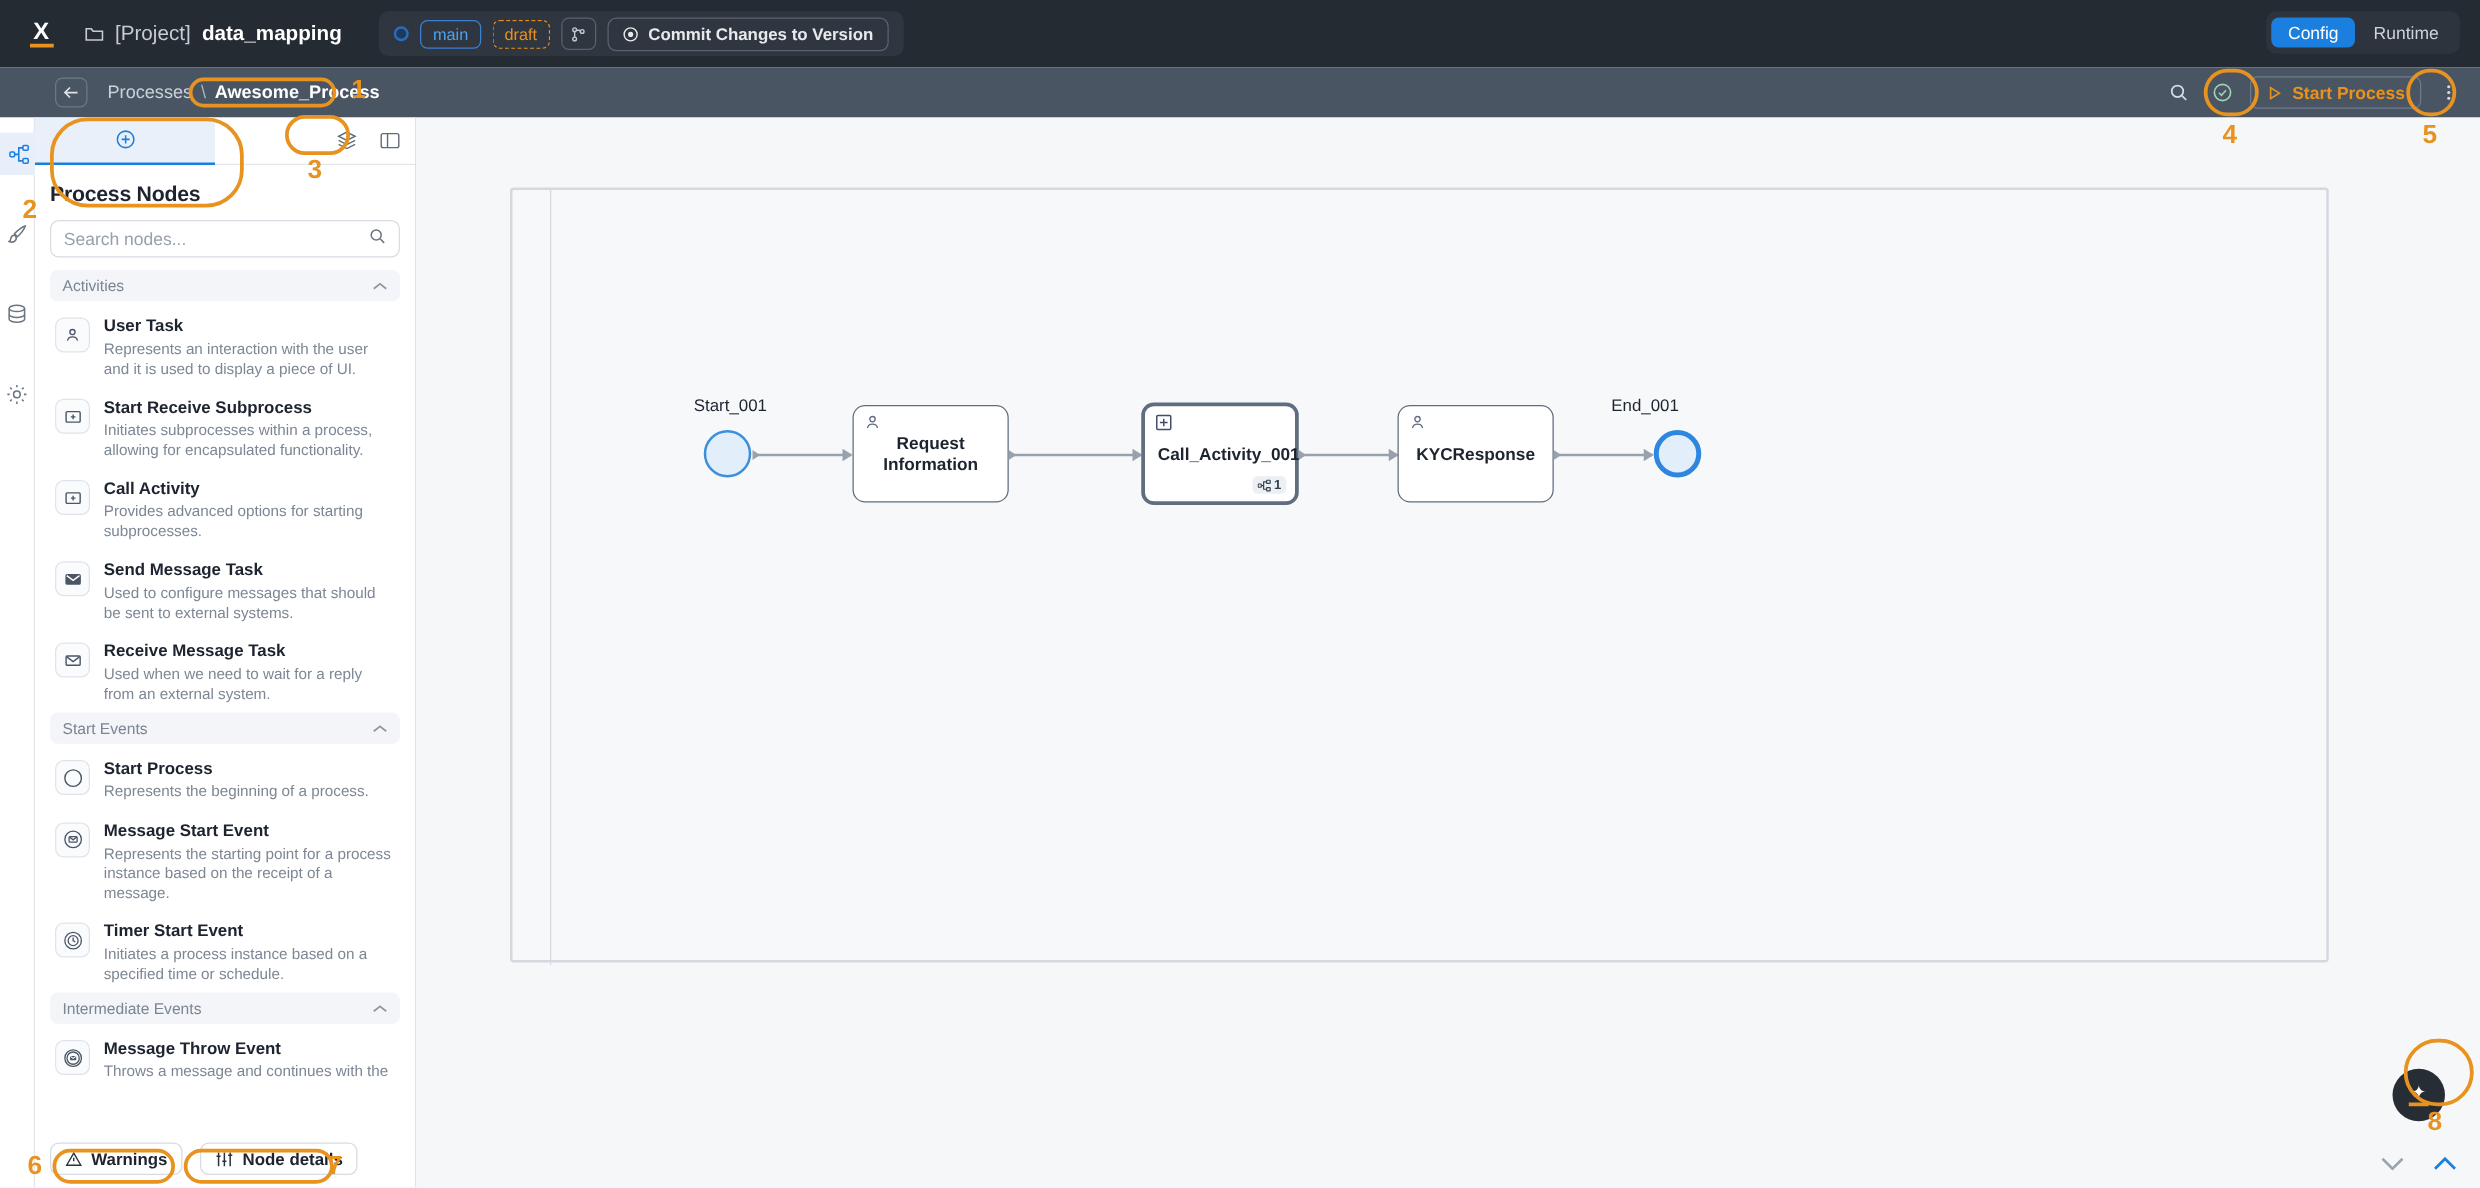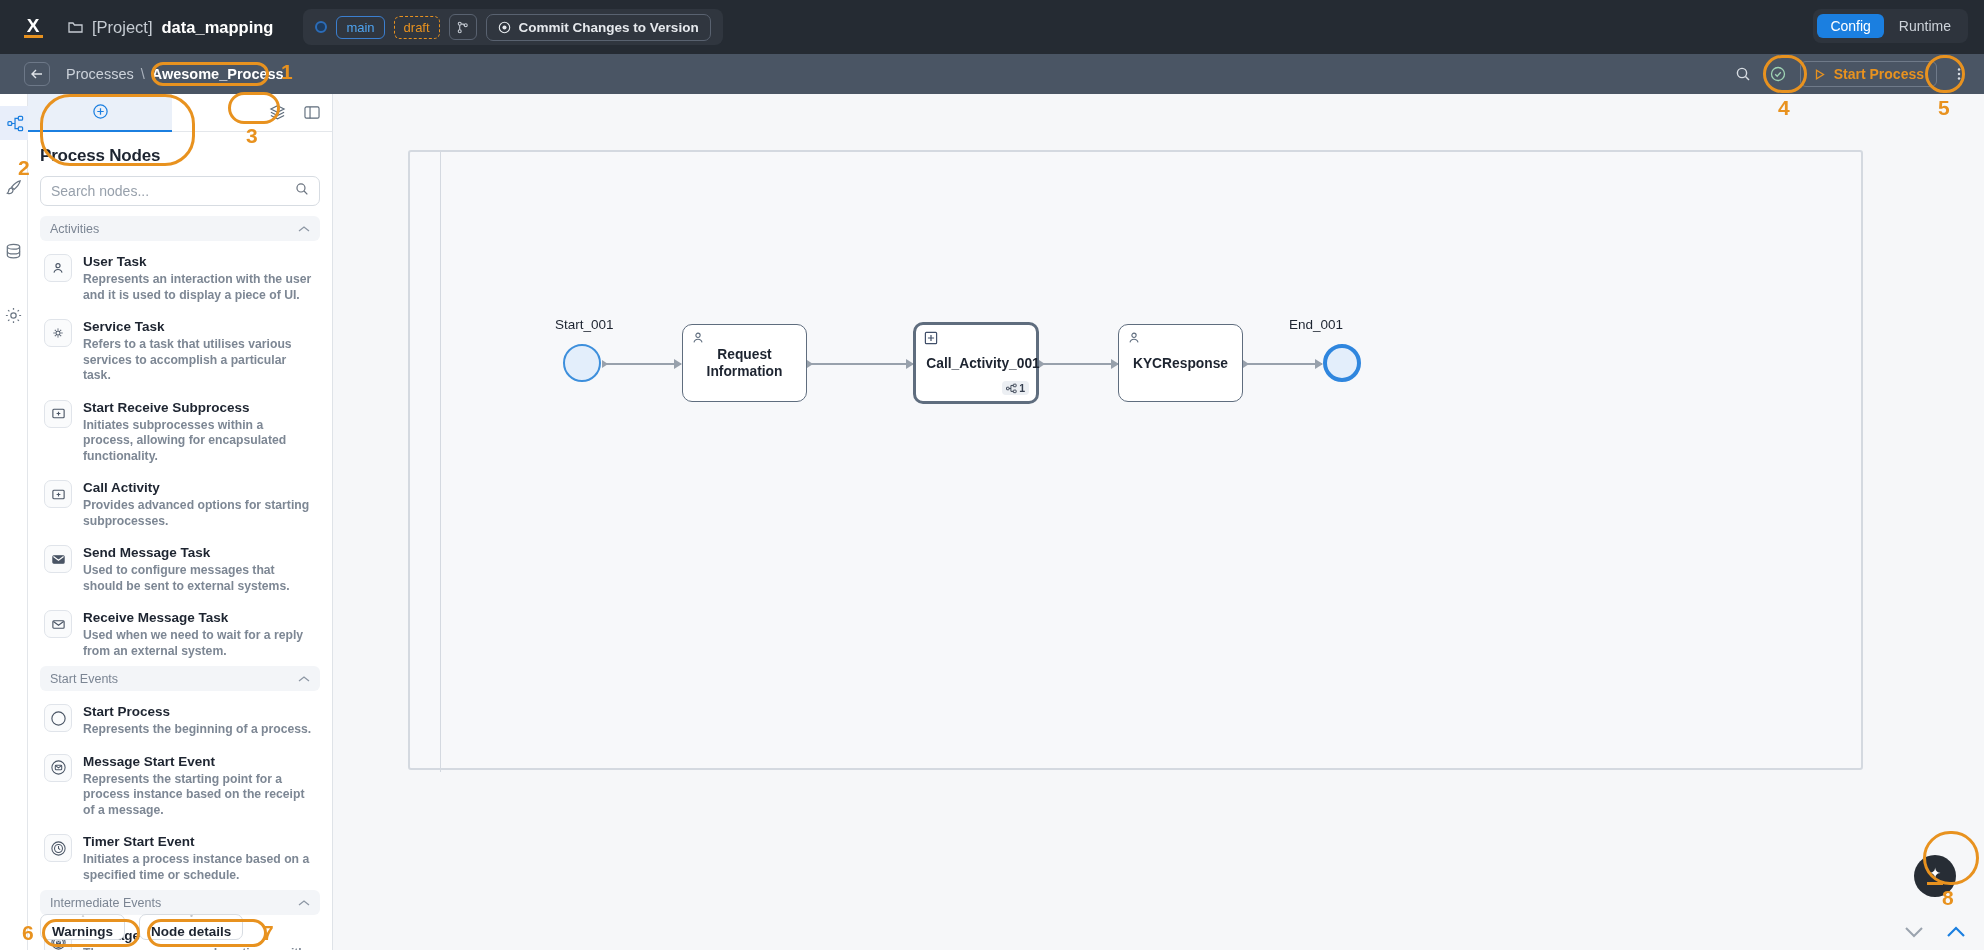--- a/index.html
+++ b/index.html
@@ -47,21 +47,21 @@
   .seg {
     position: absolute; right: 16px; top: 9px; height: 34px; display: flex;
     background: #2e343d; border-radius: 8px; padding: 4px; gap: 2px; align-items: center;
   }
   .seg-item { font-size: 14px; padding: 4px 13px; border-radius: 6px; color: #cdd3da; }
   .seg-item.active { background: #1b7fe0; color: #fff; }
 
   
   .crumbbar {
     position: absolute; left: 0; top: 54px; width: 1984px; height: 40px;
-    background: #4a5564; display: flex; align-items: center; padding-left: 24px;
+    background: #4a5564; display: flex; align-items: center; padding-left: 44px;
   }
   .back-btn {
     width: 26px; height: 24px; border: 1px solid #6d7888; border-radius: 6px;
     display: flex; align-items: center; justify-content: center; color: #dfe3e8; margin-right: 16px;
   }
   .crumb { color: #ccd2da; font-size: 14.5px; }
   .crumb-sep { color: #aab2bd; margin: 0 7px; font-size: 14.5px; }
   .crumb-cur { color: #ffffff; font-size: 14.5px; font-weight: 700; }
 
   .crumb-actions { position: absolute; right: 12px; top: 0; height: 40px; display: flex; align-items: center; gap: 9px; }
@@ -113,21 +113,21 @@
     background: #f3f5f8; border-radius: 6px; height: 25px; padding: 0 10px;
     color: #7b8593; font-size: 12.5px; margin-bottom: 4px;
   }
   .node-row { display: flex; gap: 11px; padding: 7px 4px 7px 4px; }
   .node-ico {
     width: 28px; height: 28px; min-width: 28px; border: 1px solid #e0e4ea; border-radius: 7px;
     background: #fafbfc; display: flex; align-items: center; justify-content: center; color: #4a5565; margin-top: 2px;
   }
   .node-txt { flex: 1; }
   .node-name { font-size: 13.5px; font-weight: 700; color: #1d2430; line-height: 17px; }
-  .node-desc { font-size: 12.2px; color: #7d8794; line-height: 15.5px; margin-top: 2px; font-weight: bold; }
+  .node-desc { font-size: 12.2px; color: #7d8794; line-height: 15.5px; margin-top: 2px; }
 
   
   .canvas {
     position: absolute; left: 333px; top: 94px; width: 1651px; height: 856px;
     background: #f6f7f9; overflow: hidden;
   }
   .pool {
     position: absolute; left: 75px; top: 56px; width: 1455px; height: 620px;
     border: 2px solid #d4d9e0; border-radius: 3px; background: #f7f8fa;
   }
@@ -162,21 +162,21 @@
   }
   .flow::before {
     content: ""; position: absolute; left: -1px; top: -3px;
     border-left: 6px solid #98a1ac; border-top: 4px solid transparent; border-bottom: 4px solid transparent;
   }
 
   
   .statusbar { position: absolute; left: 40px; bottom: 10px; display: flex; gap: 14px; z-index: 40; }
   .status-btn {
     display: flex; align-items: center; gap: 7px; background: #fff; border: 1px solid #d7dce2;
-    border-radius: 7px; height: 26px; padding: 0 11px; font-size: 13.5px; font-weight: 700; color: #1d2430; flex-direction: column;
+    border-radius: 7px; height: 26px; padding: 0 11px; font-size: 13.5px; font-weight: 700; color: #1d2430;
   }
 
   
   .fab {
     position: absolute; right: 28px; bottom: 53px; width: 42px; height: 42px; border-radius: 50%;
     background: #272d35; display: flex; flex-direction: column; align-items: center; justify-content: center;
   }
   .fab .spark { color: #fff; font-size: 14px; line-height: 13px; }
   .fab .ubar { width: 16px; height: 3px; background: #e8921f; margin-top: 2px; }
 
@@ -366,32 +366,20 @@
               <circle cx="7.5" cy="5" r="2.2"></circle>
               <path d="M3.2 12.4c.5-2.2 2.2-3.3 4.3-3.3s3.8 1.1 4.3 3.3"></path>
             </svg>
         </span>
         <span class="node-txt">
           <span class="node-name">User Task</span>
           <div class="node-desc">Represents an interaction with the user and it is used to display a piece of UI.</div>
         </span>
       </div>
 
-      <div class="node-row">
-        <span class="node-ico">
-          <svg width="14" height="14" viewBox="0 0 15 15" fill="none" stroke="#4a5565" stroke-width="1.1">
-              <circle cx="7.5" cy="7.5" r="2.2"></circle>
-              <path d="M7.5 2.6v1.4M7.5 11v1.4M2.6 7.5H4M11 7.5h1.4M4.1 4.1l1 1M9.9 9.9l1 1M10.9 4.1l-1 1M5.1 9.9l-1 1"></path>
-            </svg>
-        </span>
-        <span class="node-txt">
-          <span class="node-name">Service Task</span>
-          <div class="node-desc">Refers to a task that utilises various services to accomplish a particular task.</div>
-        </span>
-      </div>
 
       <div class="node-row">
         <span class="node-ico">
           <svg width="15" height="15" viewBox="0 0 16 16" fill="none" stroke="#4a5565" stroke-width="1.2">
               <rect x="2" y="3.5" width="12" height="9" rx="1"></rect>
               <path d="M8 6v4M6 8h4"></path>
             </svg>
         </span>
         <span class="node-txt">
           <span class="node-name">Start Receive Subprocess</span>

